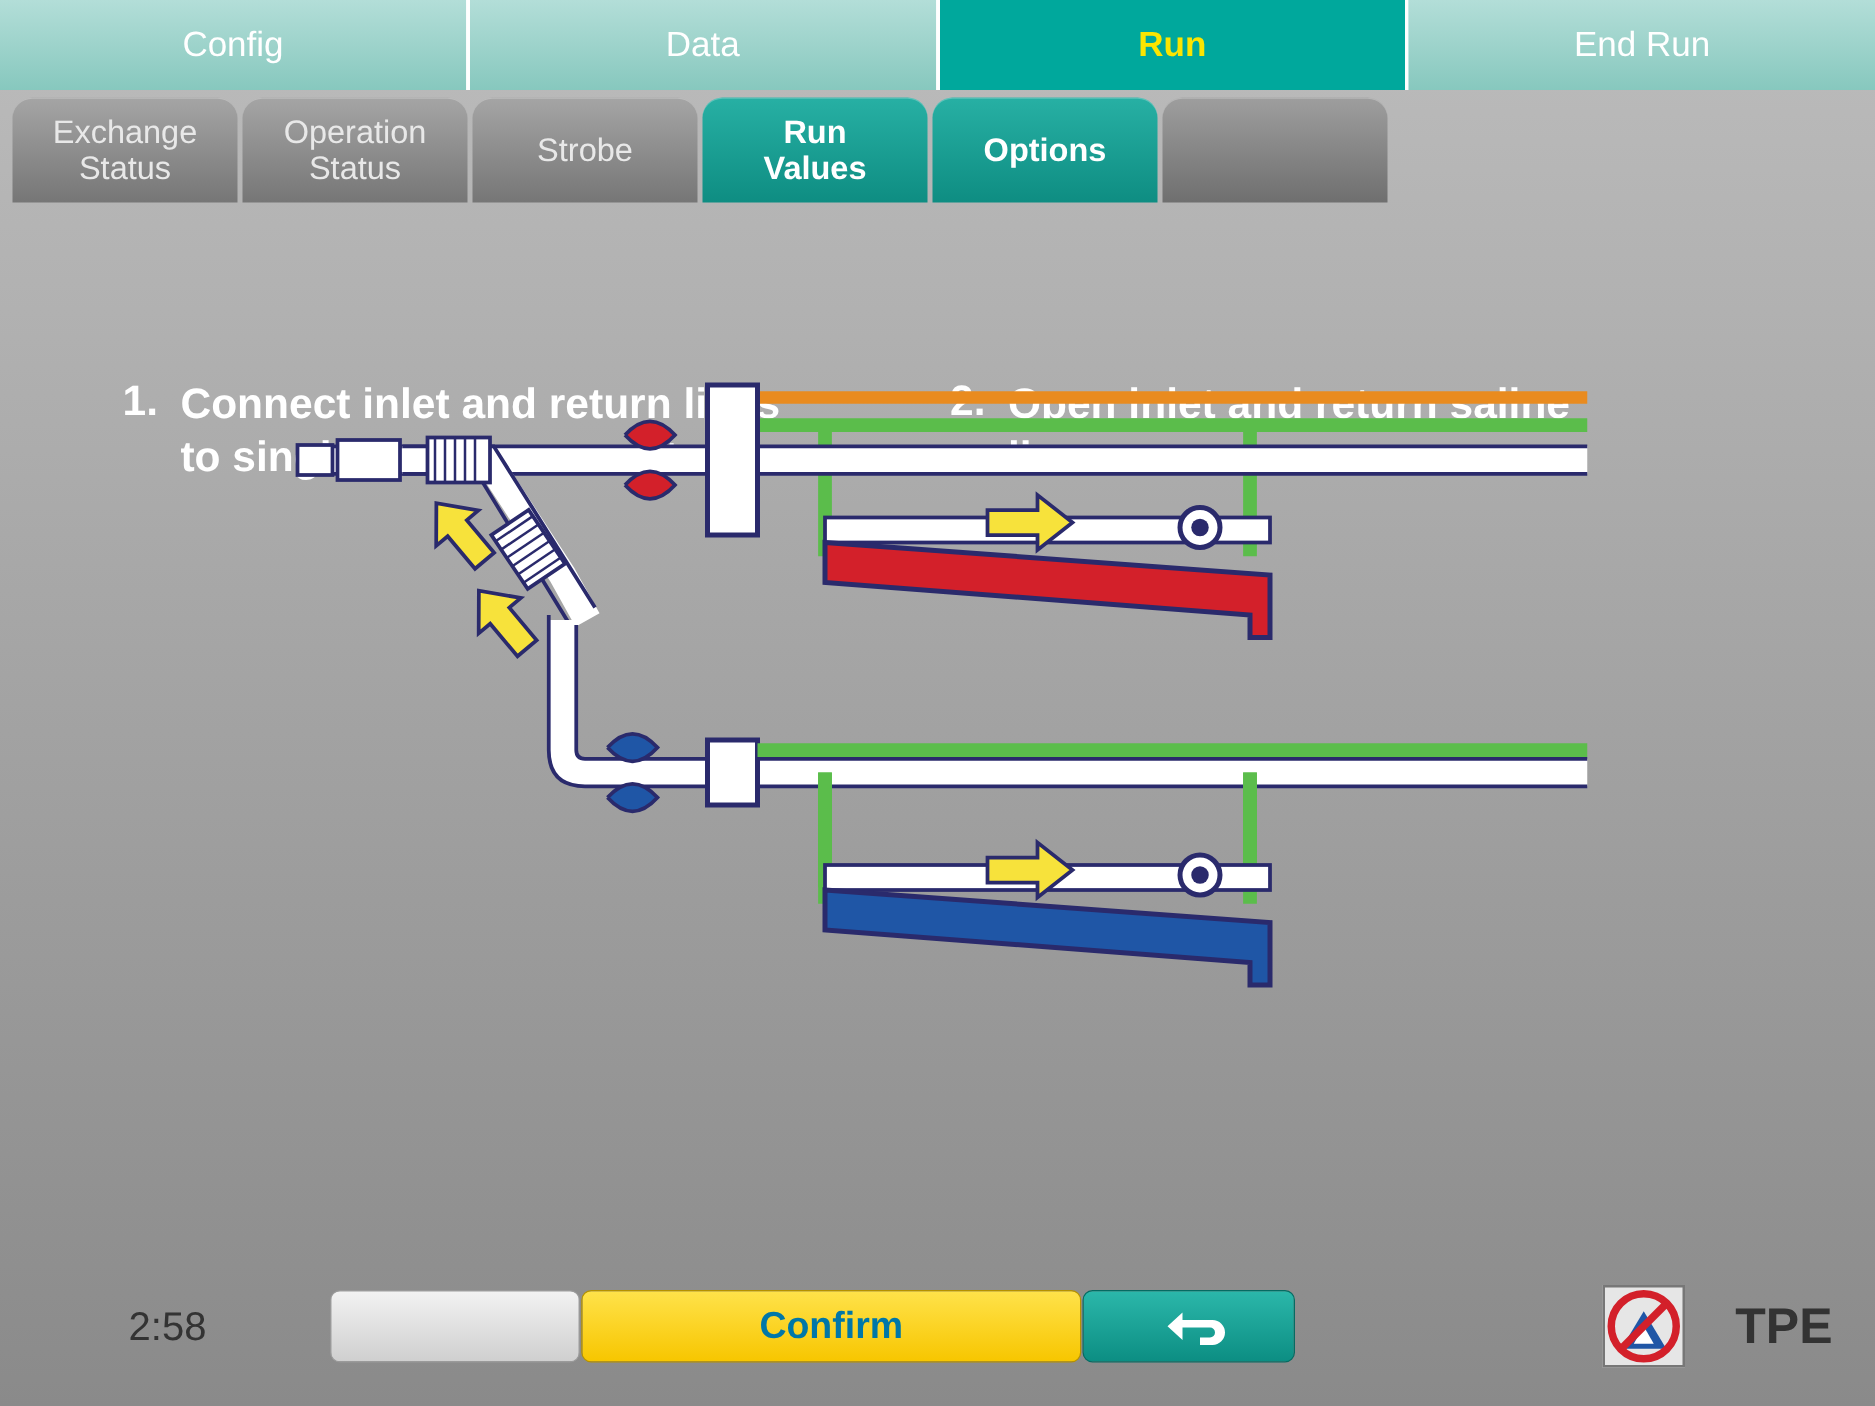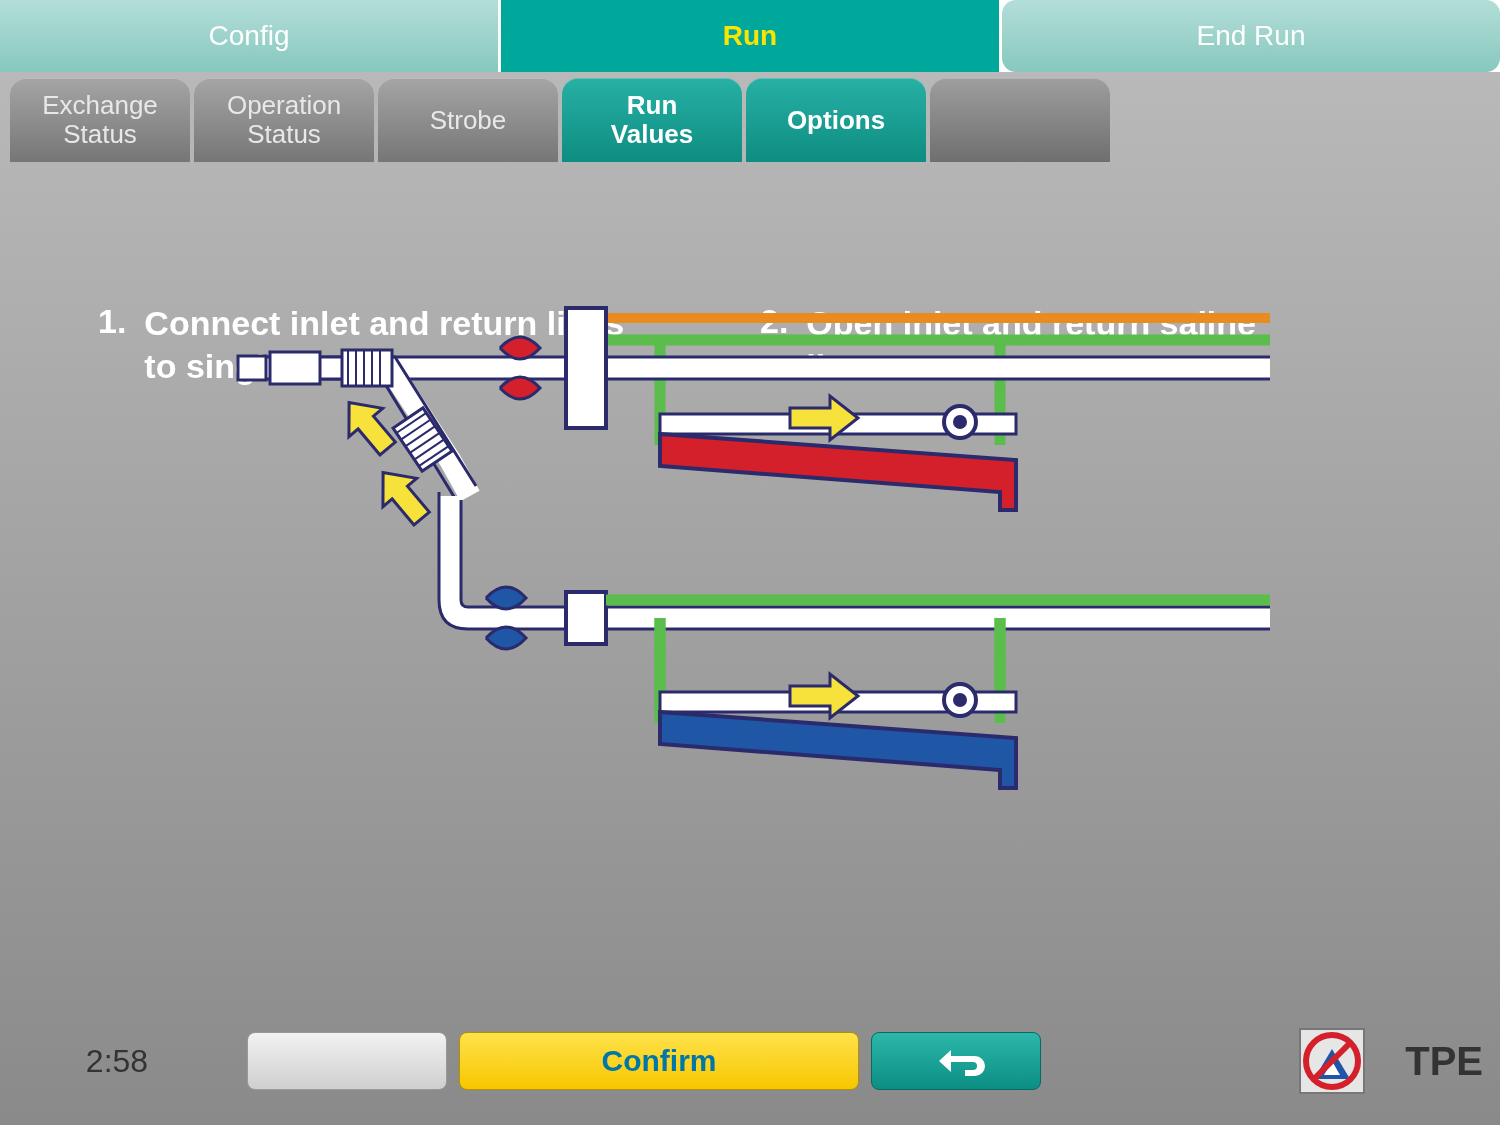--- a/index.html
+++ b/index.html
@@ -20,21 +20,21 @@
   flex: 1;
   display: flex;
   align-items: center;
   justify-content: center;
   font-size: 28px;
   color: #fff;
   background: linear-gradient(to bottom, #b3ded8 0%, #87c8be 100%);
   border-right: 3px solid #fff;
   cursor: pointer;
 }
-.top-tab:last-child { border-right: none; border-radius: 14px; }
+.top-tab:last-child { border-right: none; }
 .top-tab.active {
   background: #00a89c;
   color: #fbe500;
   font-weight: bold;
 }
 .sub-tabs {
   display: flex;
   padding: 6px 23px 0 10px;
   gap: 4px;
 }
@@ -85,34 +85,34 @@
   height: 530px;
 }
 .bottom-bar {
   position: absolute;
   bottom: 20px;
   left: 0;
   right: 0;
   height: 88px;
   display: flex;
   align-items: center;
-  padding: 0 17px;
+  padding: 0 34px;
 }
 .clock {
   color: #333;
   font-size: 32px;
   text-align: center;
   line-height: 1.15;
   width: 200px;
 }
 .btn-row {
   display: flex;
   align-items: center;
   margin-left: 30px;
-  gap: 12px;
+  gap: 1px;
 }
 .btn-blank {
   width: 200px;
   height: 58px;
   background: linear-gradient(to bottom, #f2f2f2, #cfcfcf);
   border: 1px solid #999;
   border-radius: 8px;
 }
 .btn-confirm {
   width: 400px;
@@ -159,20 +159,21 @@
   font-size: 40px;
   font-weight: bold;
   color: #333;
 }
 </style>
 </head>
 <body>
 
 <div class="top-tabs">
   <div class="top-tab">Config</div>
+  <div class="top-tab">Data</div>
   <div class="top-tab active">Run</div>
   <div class="top-tab">End Run</div>
 </div>
 
 <div class="sub-tabs">
   <div class="sub-tab" style="white-space:pre-line;">Exchange
 Status</div>
   <div class="sub-tab" style="white-space:pre-line;">Operation
 Status</div>
   <div class="sub-tab">Strobe</div>

